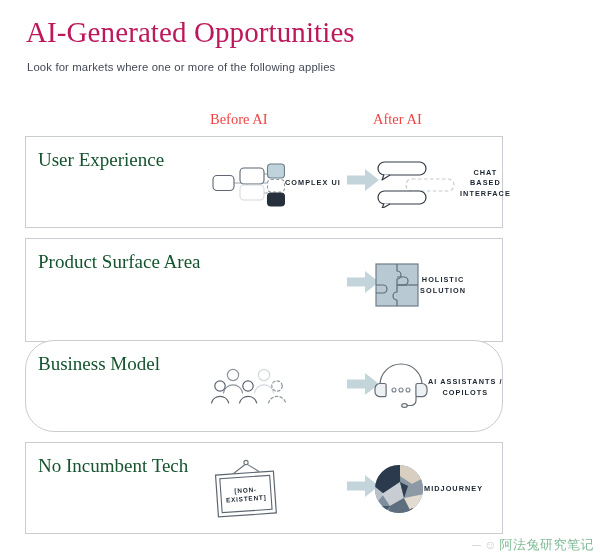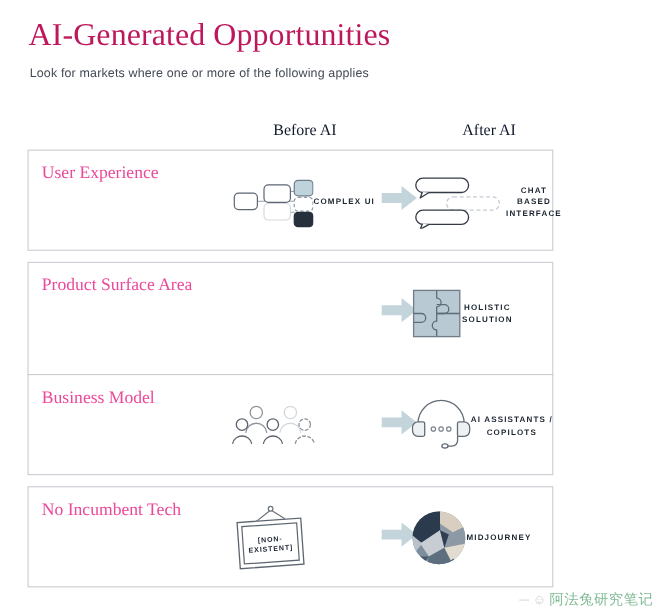--- a/index.html
+++ b/index.html
@@ -38,48 +38,48 @@
     letter-spacing: 0.15px;
     white-space: nowrap;
   }
 
   
   .col-head {
     position: absolute;
     top: 111px;
     font-family: "Liberation Serif", serif;
     font-size: 14.5px;
-    color: #0f172a;
-    text-align: right;
+    color: #ef4444;
+    text-align: left;
     white-space: nowrap;
   }
   .col-head.before { left: 210px; width: 96px; }
   .col-head.after  { left: 373px; width: 96px; }
 
   
   .card {
     position: absolute;
     left: 25px;
     width: 478px;
     border: 1px solid #c9ccd1;
     background: #ffffff;
     box-sizing: border-box;
   }
   .card.r0 { top: 136px; height: 92px; }
   .card.r1 { top: 238px; height: 104px; }
-  .card.r2 { top: 340px; height: 92px; }
+  .card.r2 { top: 340px; height: 92px; border-radius: 29px; }
   .card.r3 { top: 442px; height: 92px; }
 
   .card-label {
     position: absolute;
     left: 12px;
     top: 12px;
     font-family: "Liberation Serif", serif;
-    font-size: 16px;
-    color: #ec4899;
+    font-size: 19px;
+    color: #14532d;
     white-space: nowrap;
   }
 
   
   .slot {
     position: absolute;
     top: 6px;
     width: 132px;
     height: 80px;
     display: flex;

